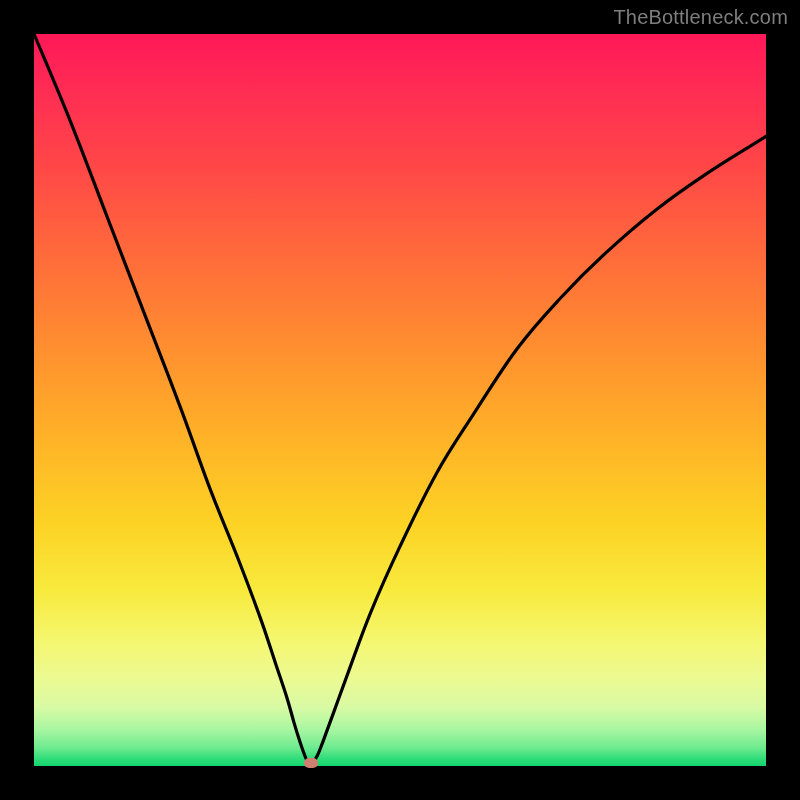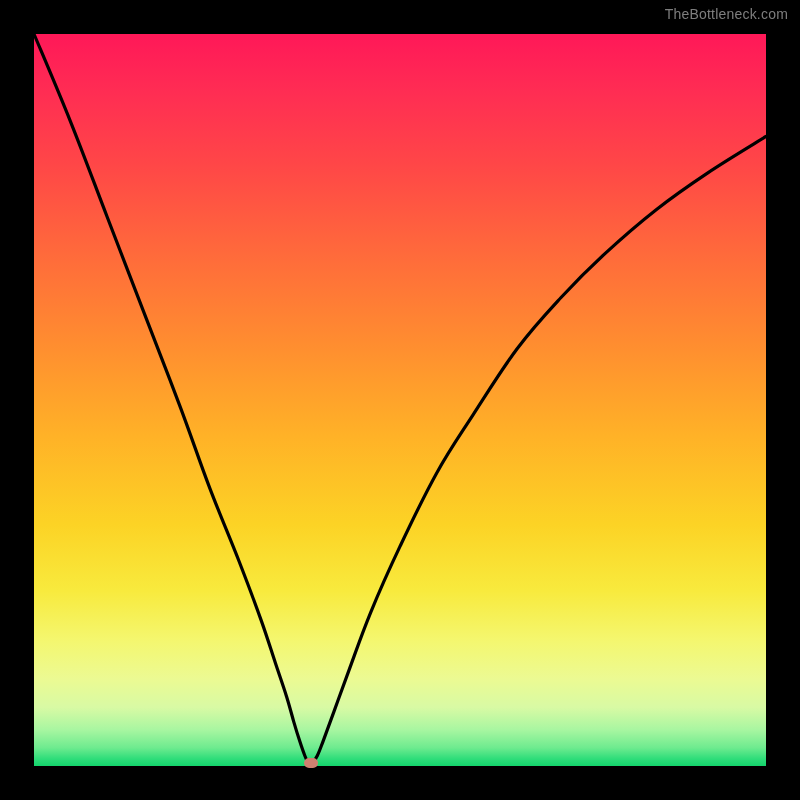--- a/index.html
+++ b/index.html
@@ -43,21 +43,21 @@
       #6eeb8f 97.5%,
       #2fdd7a 99%,
       #14d46c 100%
     );
   }
   .watermark {
     position: absolute;
     top: 6px;
     right: 12px;
     color: #7e7e7e;
-    font-size: 14px;
+    font-size: 20px;
     font-weight: 500;
     letter-spacing: 0.2px;
     user-select: none;
   }
   svg.curve {
     position: absolute;
     left: 0;
     top: 0;
     width: 732px;
     height: 732px;

